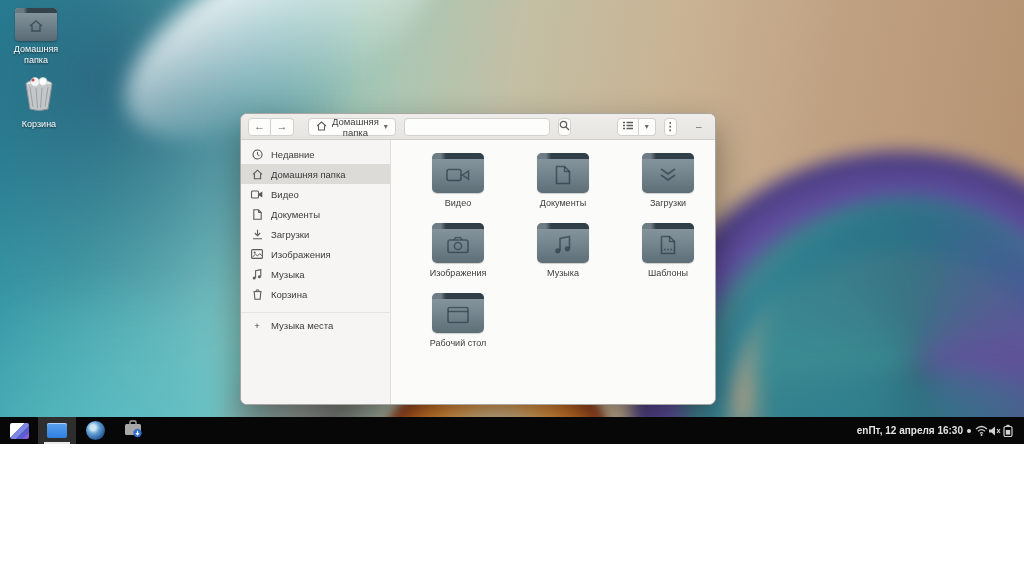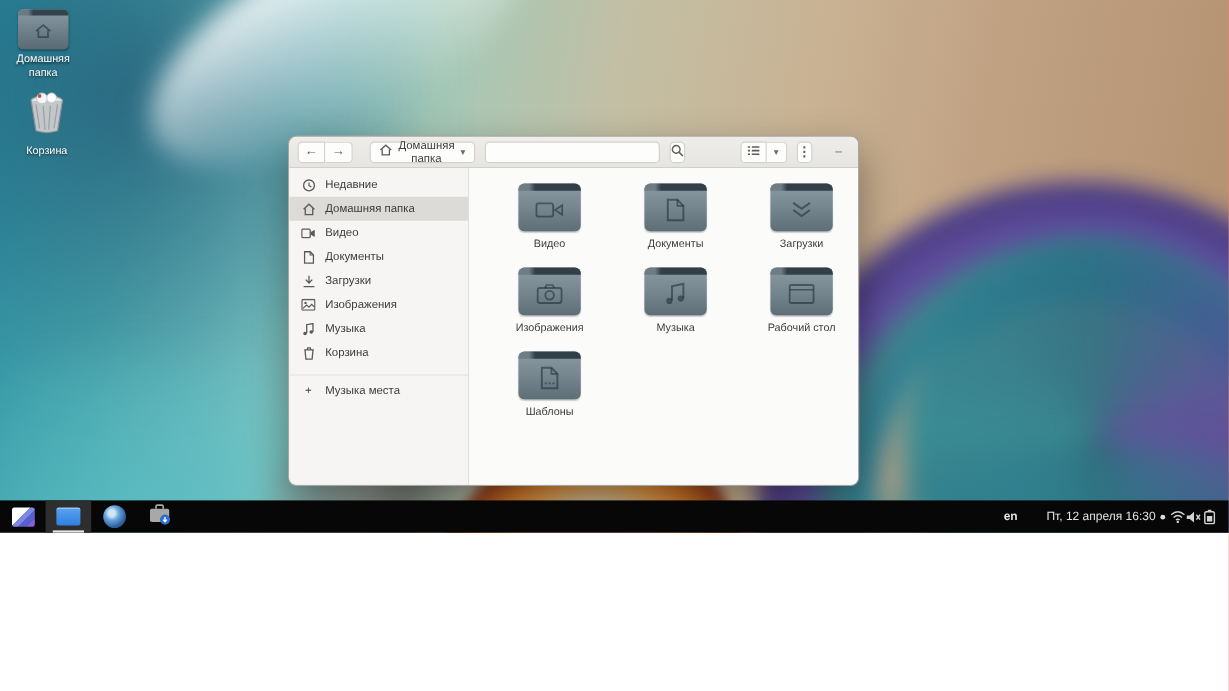--- a/index.html
+++ b/index.html
@@ -115,21 +115,21 @@
   .task-btn.active { background:#2e2e2e; }
   .task-btn.active::after { content:""; position:absolute; left:6px; right:6px; bottom:0; height:2px; background:#e8e8e8; }
   .start-logo { width:19px; height:16px; border-radius:2px;
     background:linear-gradient(135deg,#ffffff 0 42%,#7d88e0 42% 60%,#5a5fd0 60% 80%,#8a5fd8 80%); }
   .files-logo { width:20px; height:15px; border-radius:2px;
     background:linear-gradient(180deg,#5aa3ef 0%,#2f7fe0 100%); box-shadow:inset 0 1px 0 rgba(255,255,255,.5); }
   .browser-logo { width:19px; height:19px; border-radius:50%;
     background:radial-gradient(circle at 38% 35%, #cfe6f5 0 16%, #6aa6d8 34%, #2b5f9e 68%, #1d3f6e 100%); }
   .tb-right { display:flex; align-items:center; padding-right:10px; color:#e3e3e3; }
   .kb-layout { font-size:10px; font-weight:600; }
-  .clock { font-size:10px; font-weight:400;margin-left:24px; }
+  .clock { font-size:10px; font-weight:700; }
   .tray-dot { width:4px; height:4px; border-radius:50%; background:#dcdcdc; margin:0 4px; }
   .tray-ic { width:13px; height:13px; display:flex; align-items:center; justify-content:center; }
 </style>
 </head>
 <body>
 
 <div class="stage">
 
   <div class="wallpaper">
     <div class="wp wp-dark-tl"></div>
@@ -360,37 +360,37 @@
                   <circle cx="3.8" cy="15.8" r="2.6" fill="rgba(28,42,52,.55)"></circle>
                   <circle cx="13.3" cy="13.8" r="2.6" fill="rgba(28,42,52,.55)"></circle>
                 </svg>
             </div>
             <div class="flabel">Музыка</div>
           </div>
 
 
           <div class="fitem">
             <div class="folder">
-              <svg width="22" height="17" viewBox="0 0 22 17">
-                  <rect x="1" y="1" width="20" height="15" rx="1.5" fill="none" stroke="rgba(28,42,52,.55)" stroke-width="1.6"></rect>
-                  <path d="M1 5 H21" stroke="rgba(28,42,52,.55)" stroke-width="1.3"></path>
-                </svg>
-            </div>
-            <div class="flabel">Рабочий стол</div>
-          </div>
-
-          <div class="fitem">
-            <div class="folder">
               <svg width="16" height="20" viewBox="0 0 16 20">
                   <path d="M1.5 1.5 H9.5 L14.5 6.5 V18.5 H1.5 Z" fill="none" stroke="rgba(28,42,52,.55)" stroke-width="1.6"></path>
                   <path d="M9.5 1.5 V6.5 H14.5" fill="none" stroke="rgba(28,42,52,.55)" stroke-width="1.4"></path>
                   <path d="M4 14.5 H12" stroke="rgba(28,42,52,.55)" stroke-width="1.4" stroke-dasharray="1.6 1.6"></path>
                 </svg>
             </div>
             <div class="flabel">Шаблоны</div>
+          </div>
+
+          <div class="fitem">
+            <div class="folder">
+              <svg width="22" height="17" viewBox="0 0 22 17">
+                  <rect x="1" y="1" width="20" height="15" rx="1.5" fill="none" stroke="rgba(28,42,52,.55)" stroke-width="1.6"></rect>
+                  <path d="M1 5 H21" stroke="rgba(28,42,52,.55)" stroke-width="1.3"></path>
+                </svg>
+            </div>
+            <div class="flabel">Рабочий стол</div>
           </div>
 
         </div>
       </div>
     </div>
   </div>
 
   <div class="taskbar">
     <div class="tb-left">
       <div class="task-btn">

